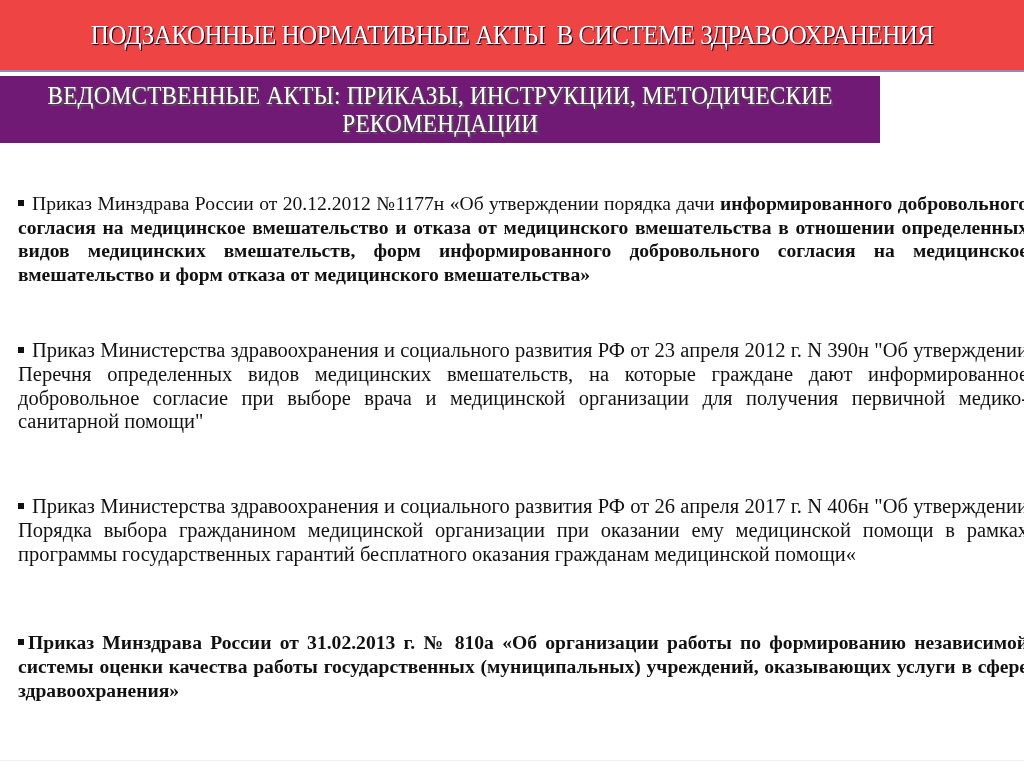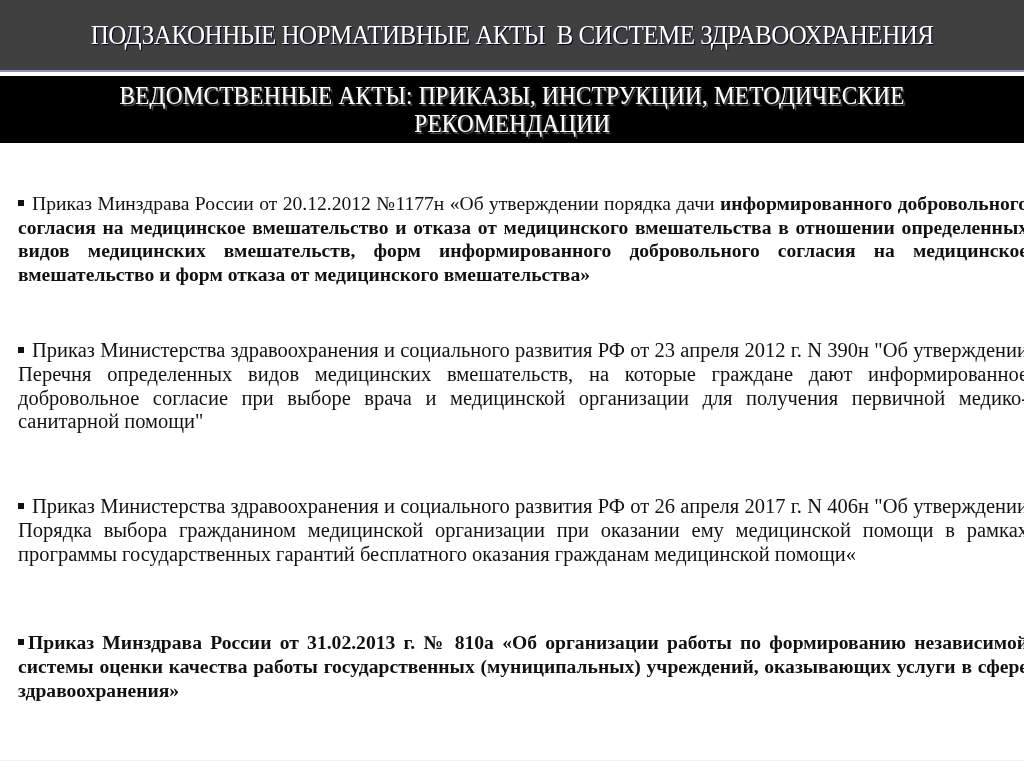--- a/index.html
+++ b/index.html
@@ -12,21 +12,21 @@
     }
     body {
       position: relative;
       font-family: "Liberation Serif", "DejaVu Serif", serif;
       color: #111111;
     }
     .title-bar {
       position: absolute;
       left: 0; top: 0;
       width: 1024px; height: 70px;
-      background: #404040;
+      background: #ef4444;
       display: flex;
       align-items: center;
       justify-content: center;
     }
     .title-text {
       color: #ffffff;
       font-family: "Liberation Serif", serif;
       font-size: 27px;
       letter-spacing: -0.6px;
       white-space: pre;
@@ -35,22 +35,22 @@
     }
     .title-stripe {
       position: absolute;
       left: 0; top: 70px;
       width: 1024px; height: 2px;
       background: #8a8fc0;
     }
     .subtitle-band {
       position: absolute;
       left: 0; top: 76px;
-      width: 1024px; height: 67px;
-      background: #000000;
+      width: 880px; height: 67px;
+      background: #701a75;
       display: flex;
       flex-direction: column;
       align-items: center;
       justify-content: center;
     }
     .subtitle-line {
       color: #ffffff;
       font-family: "Liberation Serif", serif;
       font-size: 25px;
       line-height: 28px;

